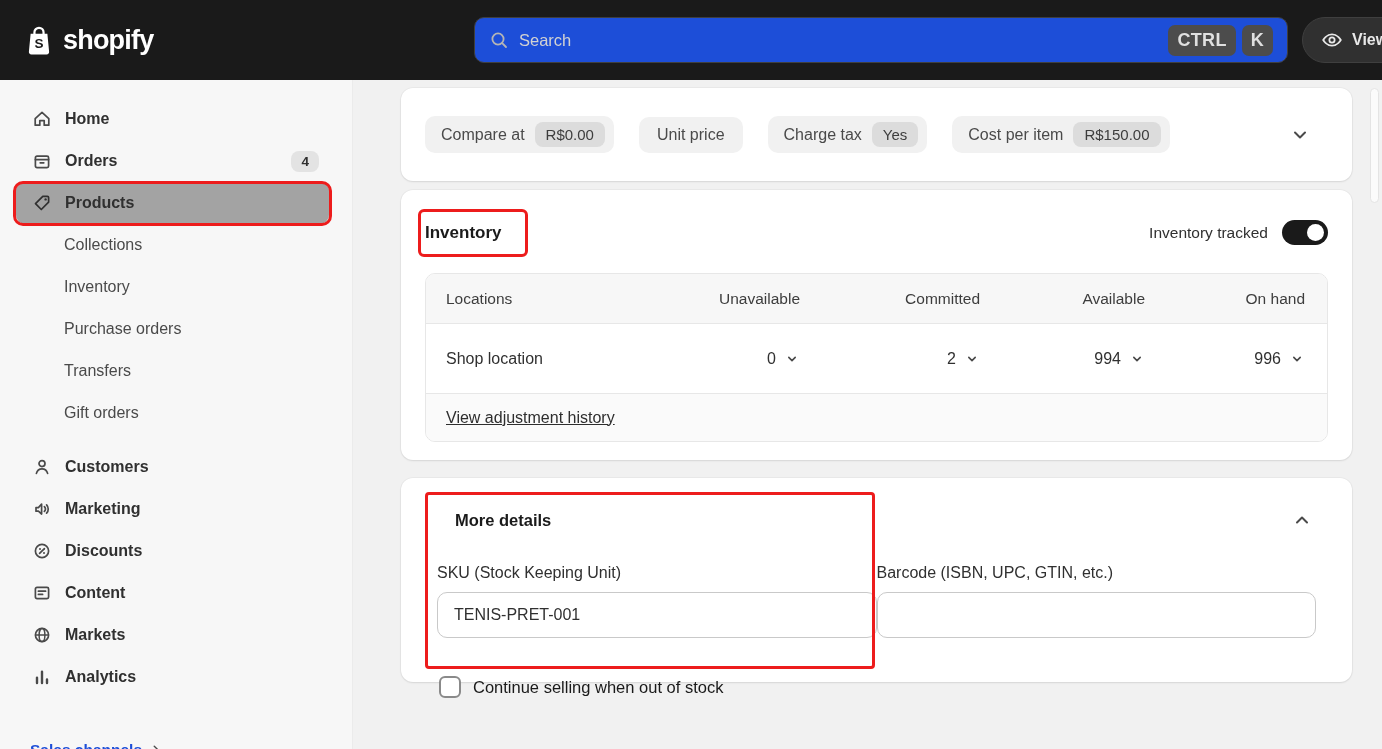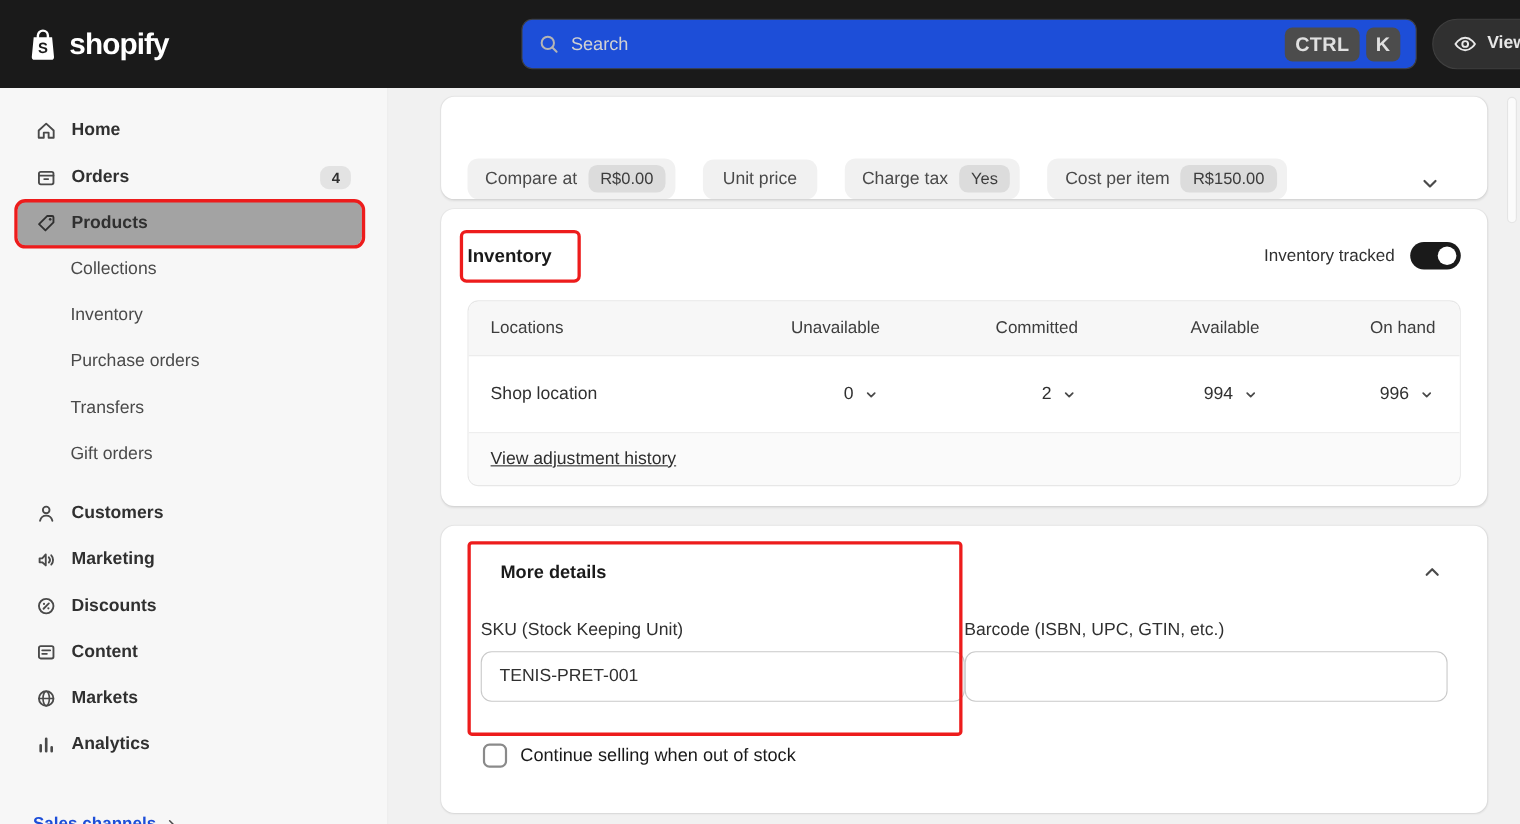--- a/index.html
+++ b/index.html
@@ -24,21 +24,21 @@
   .nav-item .nav-label { margin-left:13px; font-size:16px; font-weight:700; color:#303030; }
   .nav-item.selected { background:#a3a3a3; box-shadow:0 1px 2px rgba(0,0,0,0.08); }
   .nav-badge { margin-left:auto; background:#e3e3e3; border-radius:8px; padding:3px 10px; font-size:13.5px; font-weight:600; color:#303030; }
   .nav-sub { height:42px; display:flex; align-items:center; padding-left:48px; border-radius:9px; cursor:pointer; font-size:16px; color:#4a4a4a; }
   .nav-gap { height:12px; }
   .sales-channels { position:absolute; left:30px; bottom:2px; height:34px; display:flex; align-items:center; gap:7px; font-size:15.5px; font-weight:700; color:#1d4ed8; cursor:pointer; }
 
   
   .content { position:absolute; left:353px; top:80px; width:1029px; height:669px; background:#f1f1f1; }
   .card { position:absolute; left:48px; width:951px; background:#fff; border-radius:12px; box-shadow:0 1px 2px rgba(26,26,26,0.09), 0 0 0 1px rgba(0,0,0,0.03); }
-  .card-pricing { top:8px; height:93px; display:flex; align-items:flex-end; padding:0 38px 0 24px; gap:25px; }
+  .card-pricing { top:8px; height:93px; display:flex; align-items:center; padding:0 38px 0 24px; gap:25px; }
   .chip { background:#f1f1f1; border-radius:10px; display:flex; align-items:center; gap:10px; padding:6px 9px 6px 16px; font-size:16px; color:#4a4a4a; cursor:pointer; }
   .chip.no-val { padding:9px 18px; }
   .chip .val { background:#dcdcdc; border-radius:8px; padding:4px 11px; font-size:15px; color:#3d3d3d; }
   .chev-btn { margin-left:auto; width:28px; height:28px; display:flex; align-items:center; justify-content:center; color:#4a4a4a; cursor:pointer; }
 
   .card-inventory { top:110px; height:270px; }
   .inv-header { display:flex; align-items:center; justify-content:space-between; padding:30px 24px 0; }
   .inv-title { font-size:17px; font-weight:700; color:#1a1a1a; }
   .inv-tracked { display:flex; align-items:center; gap:14px; font-size:15.5px; color:#303030; }
   .toggle { width:46px; height:25px; background:#1a1a1a; border-radius:13px; position:relative; cursor:pointer; }
@@ -47,21 +47,21 @@
   .t-grid { display:grid; grid-template-columns:1fr 180px 180px 165px 160px; align-items:center; }
   .t-head { height:50px; background:#f7f7f7; border-bottom:1px solid #e7e7e7; font-size:15.5px; color:#3d3d3d; }
   .t-row { height:70px; background:#fff; border-bottom:1px solid #e7e7e7; font-size:16px; color:#303030; }
   .t-cell-first { padding-left:20px; }
   .t-cell-num { display:flex; justify-content:flex-end; align-items:center; padding-right:22px; }
   .num-val { display:flex; align-items:center; gap:8px; cursor:pointer; }
   .caret { color:#4a4a4a; display:flex; }
   .t-foot { height:47px; background:#fafafa; display:flex; align-items:center; padding-left:20px; }
   .hist-link { font-size:16px; color:#2e2e2e; text-decoration:underline; cursor:pointer; }
 
-  .card-details { top:398px; height:261px; padding:0 36px; }
+  .card-details { top:398px; height:204px; padding:0 36px; }
   .details-header { margin-top:28px; display:flex; align-items:center; justify-content:space-between; }
   .details-title { font-size:16.5px; font-weight:700; color:#1a1a1a; margin-left:18px; }
   .fields { margin-top:30px; display:grid; grid-template-columns:1fr 1fr; }
   .field-label { font-size:16px; color:#303030; }
   .field-input { margin-top:10px; width:100%; height:46px; border:1px solid #c9c9c9; border-radius:10px; padding:0 16px; font-size:16px; color:#303030; font-family:"Liberation Sans", sans-serif; background:#fff; outline:none; }
   .checkbox-row { margin-top:38px; display:flex; align-items:center; margin-left:2px; }
   .checkbox { width:22px; height:22px; border:2px solid #8a8a8a; border-radius:6px; background:#fff; cursor:pointer; }
   .checkbox-label { margin-left:12px; font-size:16.5px; color:#1a1a1a; }
 
   .scroll-thumb { position:absolute; right:3px; top:8px; width:9px; height:115px; background:#fbfbfb; border:1px solid #e4e4e4; border-radius:5px; cursor:pointer; }

